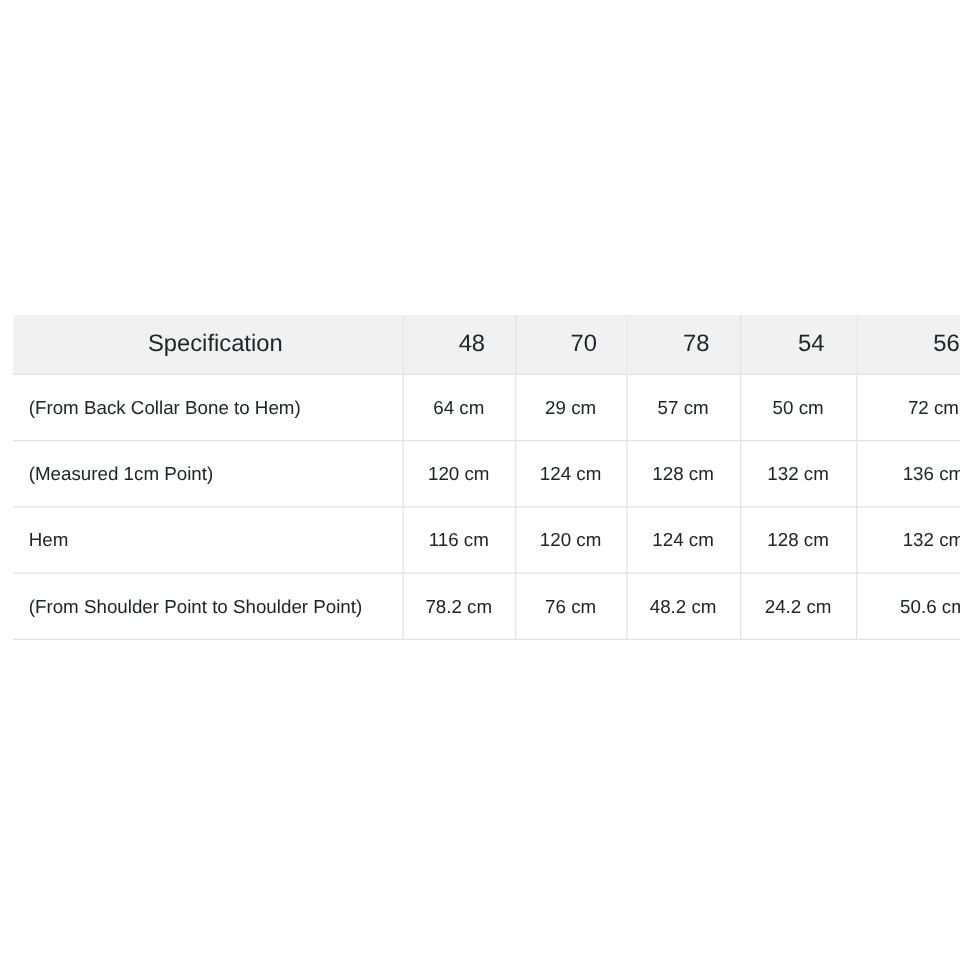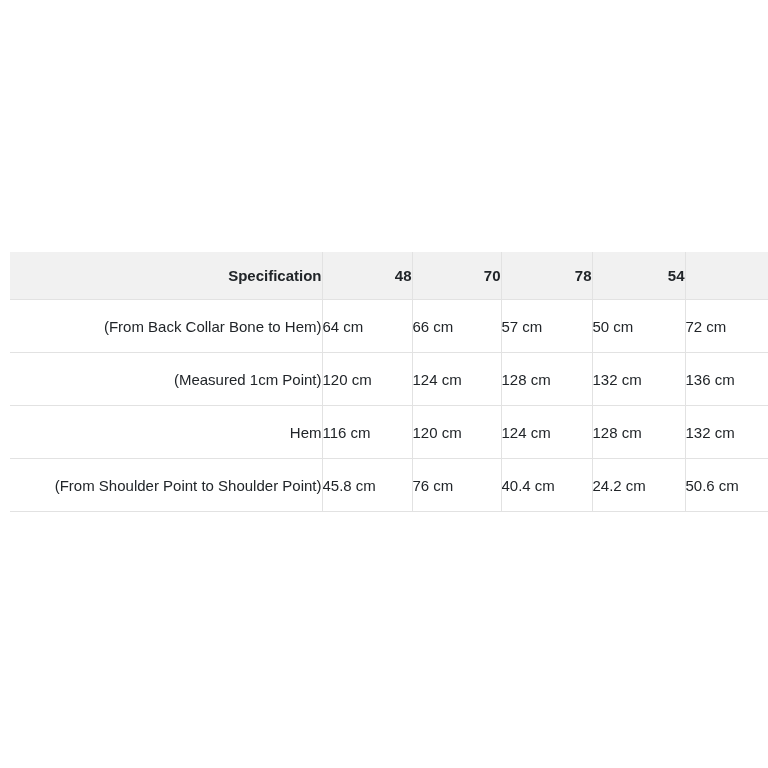--- a/index.html
+++ b/index.html
@@ -29,49 +29,49 @@
   }
   col.c-spec { width: 312px; }
   col.c-s48  { width: 90px; }
   col.c-s50  { width: 89px; }
   col.c-s52  { width: 91px; }
   col.c-s54  { width: 93px; }
   col.c-s56  { width: 123px; }
 
   thead th {
     background: var(--header-bg, #f1f1f1);
-    font-size: 15px;
-    font-weight: bold;
-    text-align: right;
+    font-size: 19px;
+    font-weight: normal;
+    text-align: center;
     height: 47px;
     padding: 0 0 0 21px;
     border: 1px solid var(--border, #e0e0e0);
     border-top: none;
     overflow: hidden;
     white-space: nowrap;
   }
   thead th.spec-header {
     padding-left: 13px;
     border-left: none;
   }
   thead th:last-child { border-right: none; }
 
   tbody td {
     font-size: 15px;
     font-weight: normal;
-    text-align: left;
+    text-align: center;
     height: 52px;
     padding: 0;
     border: 1px solid var(--border, #e0e0e0);
     overflow: hidden;
     white-space: nowrap;
     vertical-align: middle;
   }
   tbody td.row-label {
-    text-align: right;
+    text-align: left;
     padding-left: 13px;
     border-left: none;
   }
   tbody td:last-child { border-right: none; }
   tbody tr:last-child td { border-bottom: 1px solid var(--border, #e0e0e0); }
 </style>
 </head>
 <body>
 
 <div class="table-wrap">
@@ -91,21 +91,21 @@
         <th>70</th>
         <th>78</th>
         <th>54</th>
         <th>56</th>
       </tr>
     </thead>
     <tbody>
       <tr>
         <td class="row-label">(From Back Collar Bone to Hem)</td>
         <td>64 cm</td>
-        <td>66 cm</td>
+        <td>29 cm</td>
         <td>57 cm</td>
         <td>50 cm</td>
         <td>72 cm</td>
       </tr>
       <tr>
         <td class="row-label">(Measured 1cm Point)</td>
         <td>120 cm</td>
         <td>124 cm</td>
         <td>128 cm</td>
         <td>132 cm</td>
@@ -114,21 +114,21 @@
       <tr>
         <td class="row-label">Hem</td>
         <td>116 cm</td>
         <td>120 cm</td>
         <td>124 cm</td>
         <td>128 cm</td>
         <td>132 cm</td>
       </tr>
       <tr>
         <td class="row-label">(From Shoulder Point to Shoulder Point)</td>
-        <td>45.8 cm</td>
+        <td>78.2 cm</td>
         <td>76 cm</td>
-        <td>40.4 cm</td>
+        <td>48.2 cm</td>
         <td>24.2 cm</td>
         <td>50.6 cm</td>
       </tr>
     </tbody>
   </table>
 </div>
 
 </body></html>

